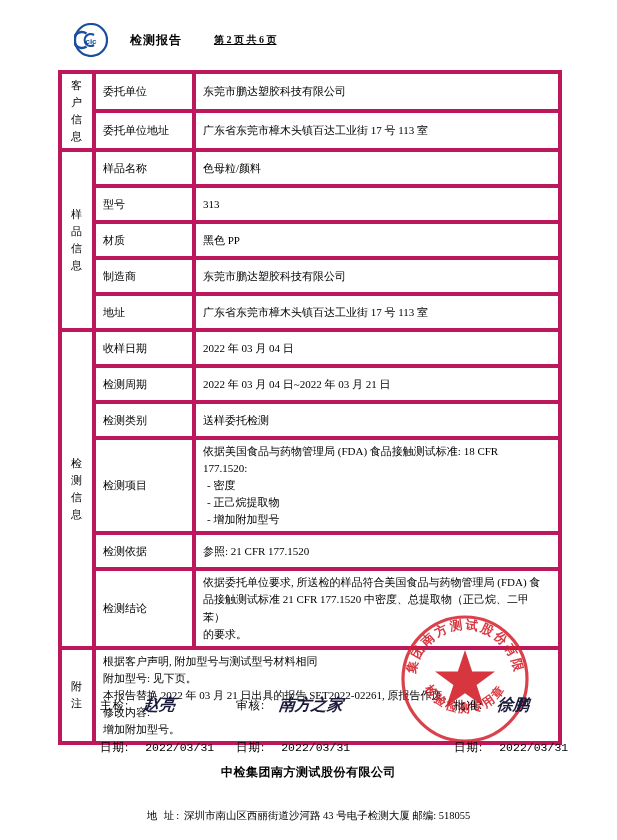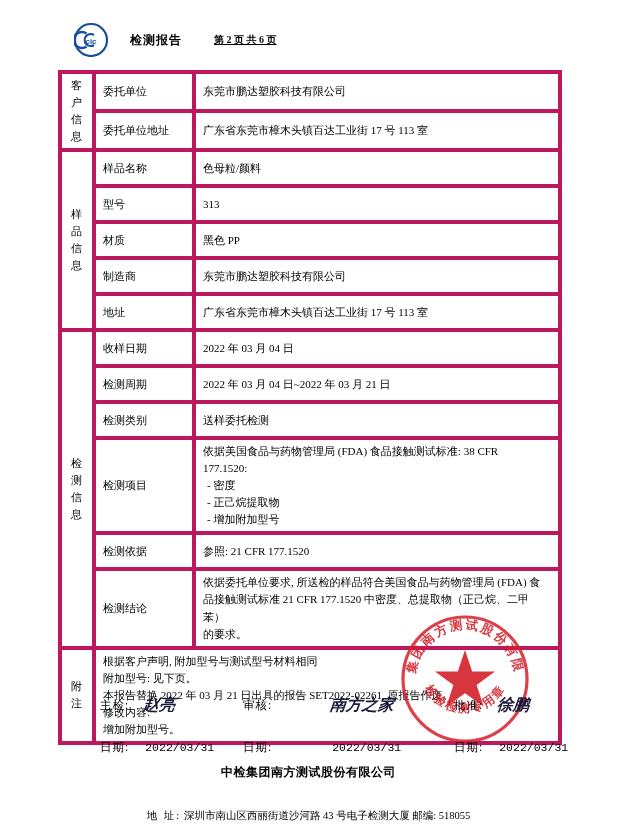--- a/index.html
+++ b/index.html
@@ -141,21 +141,21 @@
     font-weight: bold;
     color: #1a1a3a;
     transform: skewX(-6deg);
   }
   .sigcell .dateval {
     margin-left: 16px;
     font-size: 11.5px;
     font-family: Liberation Mono, monospace;
   }
   .c1 { position: absolute; left: 30px; margin-left: 12px; }
-  .c2 { position: absolute; left: 185px; gap: 44px; }
+  .c2 { position: absolute; left: 178px; }
   .c3 { position: absolute; left: 348px; padding-left: 48px; }
 
   
   .stamp {
     position: absolute;
     left: 398px;
     top: 612px;
     width: 134px;
     height: 134px;
     pointer-events: none;
@@ -258,21 +258,21 @@
         <td class="val r-h">2022 年 03 月 04 日~2022 年 03 月 21 日</td>
       </tr>
       <tr>
         <td class="key r-h">检测类别</td>
         <td class="val r-h">送样委托检测</td>
       </tr>
       <tr>
         <td class="key">检测项目</td>
         <td class="val">
           <span class="items-list">
-            <span class="line">依据美国食品与药物管理局 (FDA) 食品接触测试标准: 38 CFR</span>
+            <span class="line">依据美国食品与药物管理局 (FDA) 食品接触测试标准: 18 CFR</span>
             <span class="line">177.1520:</span>
             <span class="line indent">- 密度</span>
             <span class="line indent">- 正己烷提取物</span>
             <span class="line indent">- 增加附加型号</span>
           </span>
         </td>
       </tr>
       <tr>
         <td class="key r-h">检测依据</td>
         <td class="val r-h">参照: 21 CFR 177.1520</td>

